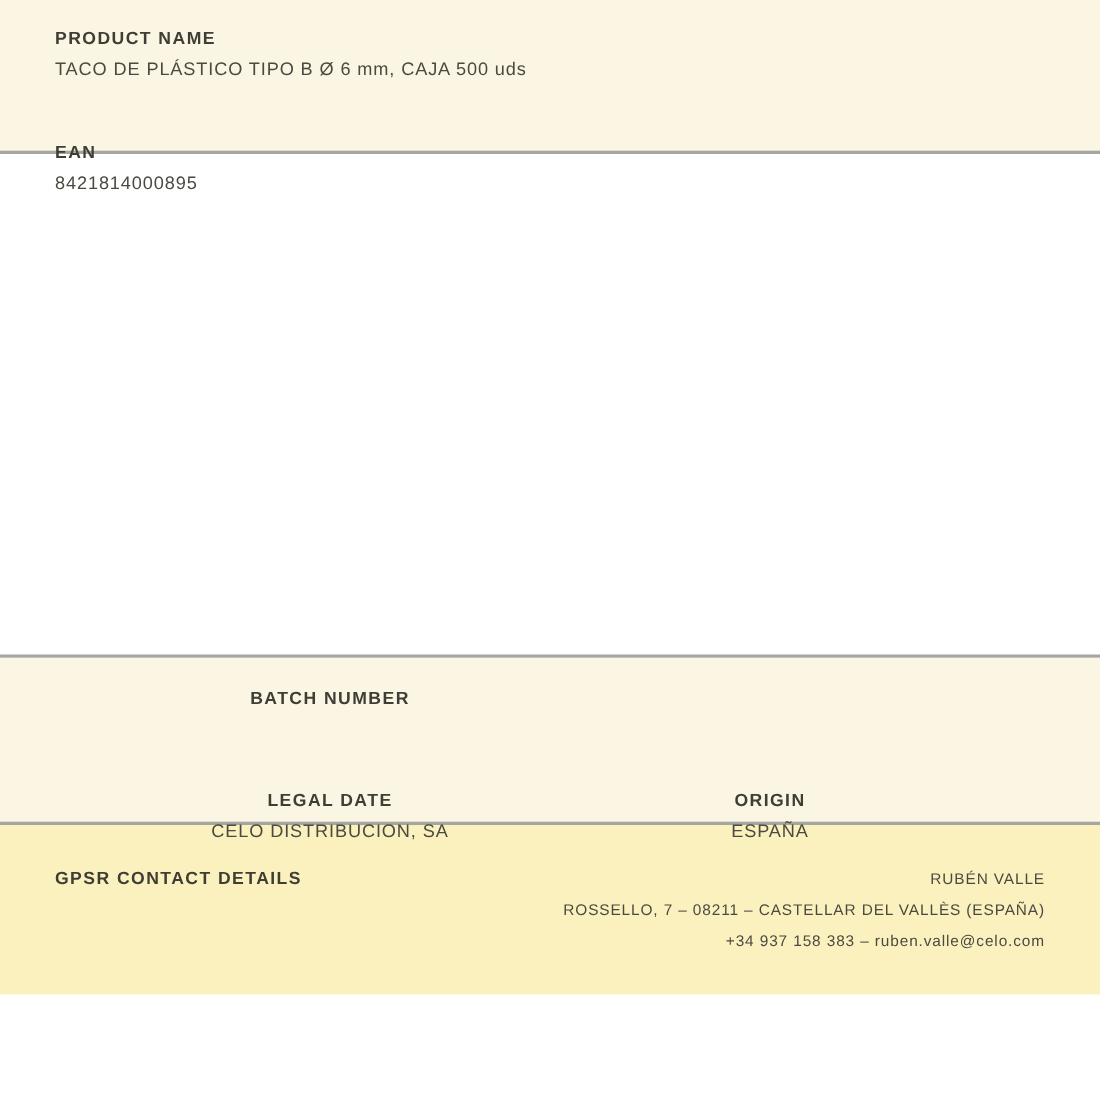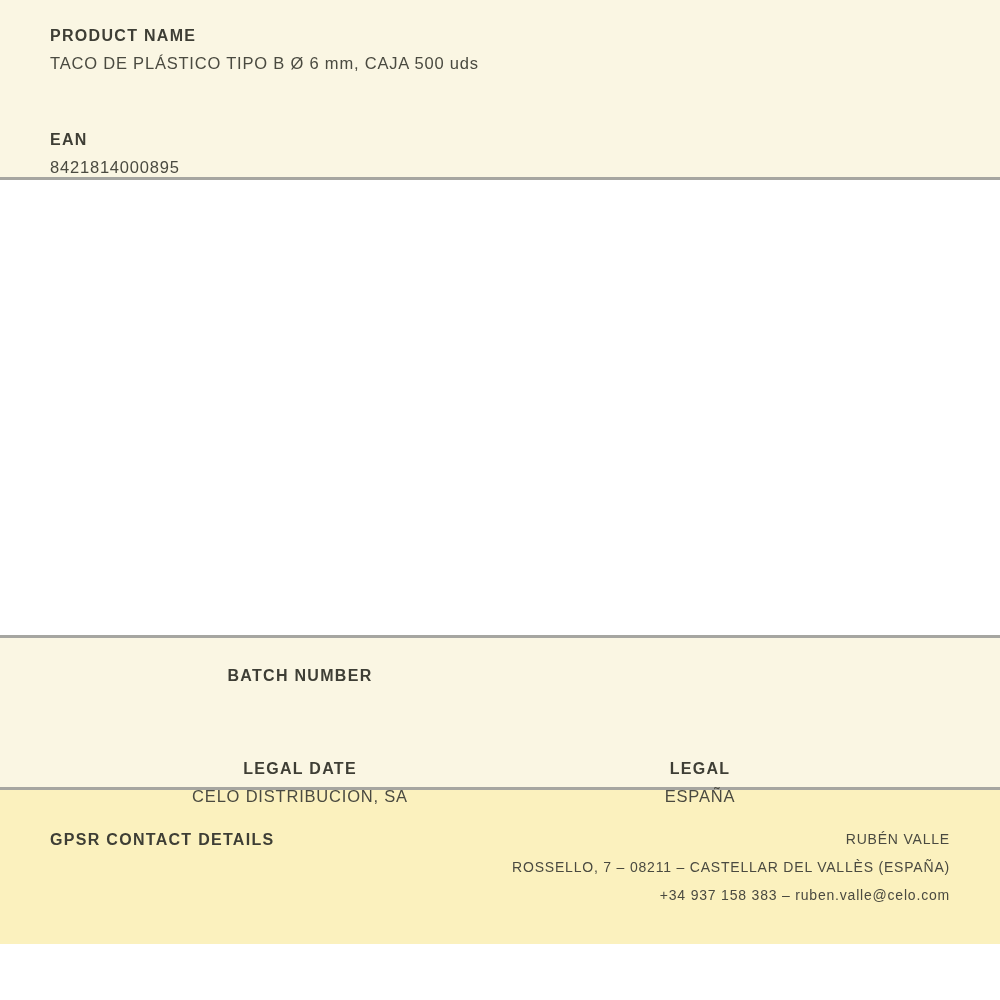--- a/index.html
+++ b/index.html
@@ -13,21 +13,21 @@
   html, body { margin: 0; padding: 0; }
   body {
     width: 1000px;
     height: 1000px;
     background: #ffffff;
     font-family: "Liberation Sans", "DejaVu Sans", sans-serif;
     color: var(--body);
     overflow: hidden;
   }
   .sec-product {
-    height: 180px;
+    height: 140px;
     background: var(--cream);
     border-bottom: 3px solid var(--divider);
     padding: 26px 50px 0 50px;
   }
   .sec-spacer {
     height: 458px;
     background: #ffffff;
     border-bottom: 3px solid var(--divider);
   }
   .sec-batch {
@@ -105,21 +105,21 @@
       <div class="label">BATCH NUMBER</div>
       <div class="value"></div>
     </div>
   </div>
   <div class="grid-row">
     <div class="grid-col">
       <div class="label">LEGAL DATE</div>
       <div class="value">CELO DISTRIBUCION, SA</div>
     </div>
     <div class="grid-col">
-      <div class="label">LEGAL</div>
+      <div class="label">ORIGIN</div>
       <div class="value">ESPAÑA</div>
     </div>
   </div>
 </div>
 
 <div class="sec-contact">
   <div class="contact-heading">GPSR CONTACT DETAILS</div>
   <div class="contact-block">
     <div>RUBÉN VALLE</div>
     <div>ROSSELLO, 7 – 08211 – CASTELLAR DEL VALLÈS (ESPAÑA)</div>

